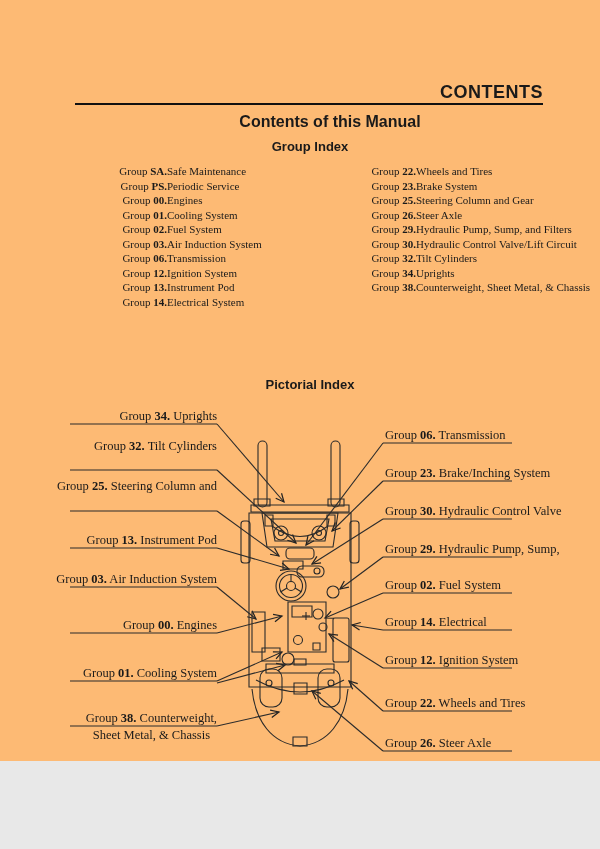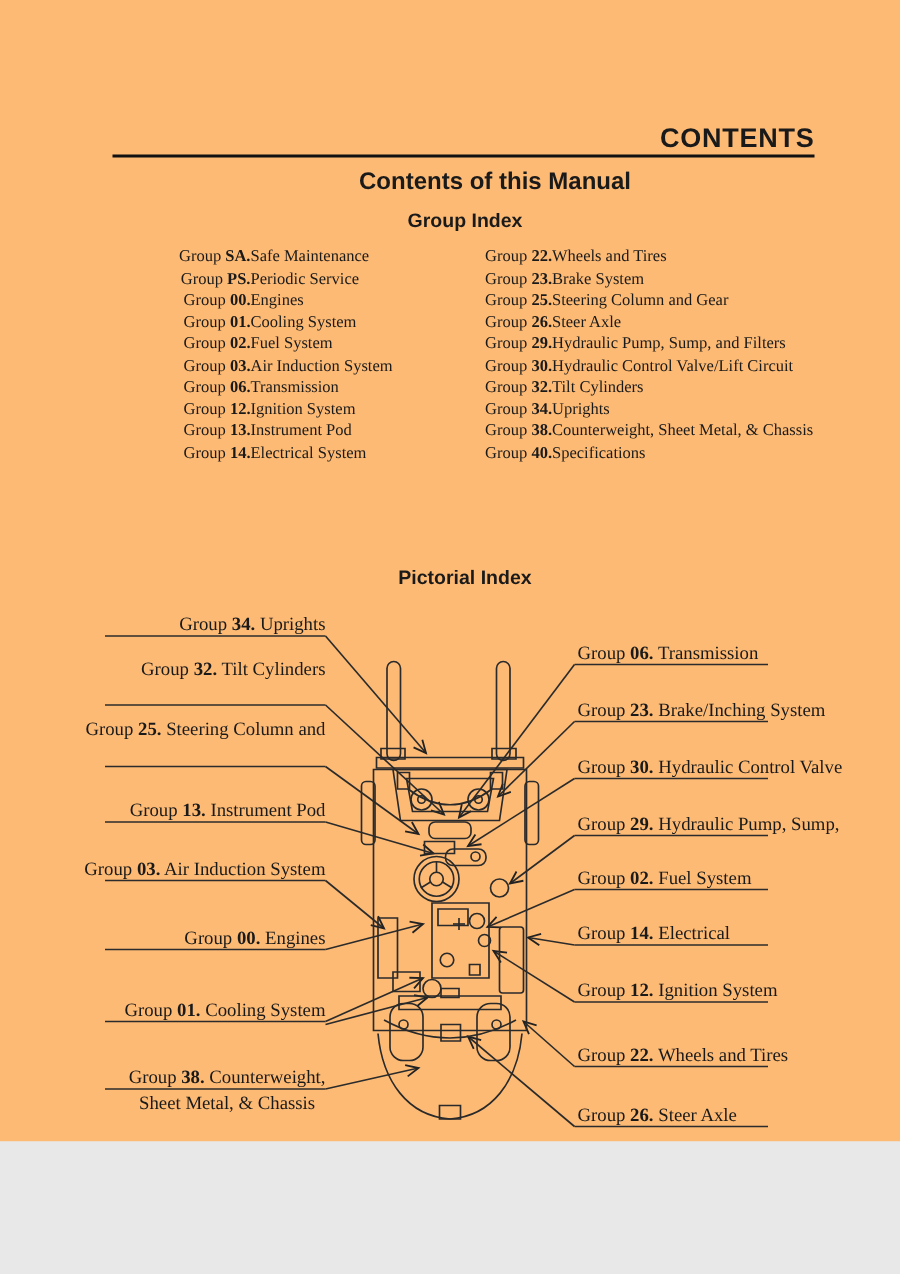--- a/index.html
+++ b/index.html
@@ -15,21 +15,21 @@
   }
   .top-rule{top:103px;left:75px;width:468px;height:2px;background:#111;}
   .main-title{top:113px;left:30px;width:600px;text-align:center;font-size:16px;font-weight:bold;}
   .sub-title{top:139px;left:10px;width:600px;text-align:center;font-size:13px;font-weight:bold;}
   .gi-col{top:164px;font-size:11px;line-height:14.5px;}
   .gi-col-l{left:118px;}
   .gi-col-r{left:322px;}
   .gi-row{white-space:nowrap;}
   .gi-g{display:inline-block;text-align:right;}
   .gi-col-l .gi-g{width:49px;}
-  .gi-col-r .gi-g{width:46px;}
+  .gi-col-r .gi-g{width:46px;margin-left:48px;}
   .pict-title{top:377px;left:10px;width:600px;text-align:center;font-size:13px;font-weight:bold;}
   .pl{font-size:12.5px;line-height:17px;white-space:nowrap;}
   .pl-left{right:383px;text-align:center;}
   .pl-right{left:385px;text-align:left;}
   .bottom-rule{top:764px;left:75px;width:468px;height:2px;background:#111;}
   .footer-left{top:770px;left:75px;font-size:11px;font-weight:bold;}
   .footer-right{top:770px;right:57px;font-size:17px;font-weight:bold;}
   svg{position:absolute;top:0;left:0;}
   svg *{vector-effect:non-scaling-stroke;}
 </style>
@@ -174,21 +174,20 @@
   <div class="abs gi-col gi-col-r">
     <div class="gi-row"><span class="gi-g"><span>Group</span> <b>22.</b></span><span>Wheels and Tires</span></div>
     <div class="gi-row"><span class="gi-g"><span>Group</span> <b>23.</b></span><span>Brake System</span></div>
     <div class="gi-row"><span class="gi-g"><span>Group</span> <b>25.</b></span><span>Steering Column and Gear</span></div>
     <div class="gi-row"><span class="gi-g"><span>Group</span> <b>26.</b></span><span>Steer Axle</span></div>
     <div class="gi-row"><span class="gi-g"><span>Group</span> <b>29.</b></span><span>Hydraulic Pump, Sump, and Filters</span></div>
     <div class="gi-row"><span class="gi-g"><span>Group</span> <b>30.</b></span><span>Hydraulic Control Valve/Lift Circuit</span></div>
     <div class="gi-row"><span class="gi-g"><span>Group</span> <b>32.</b></span><span>Tilt Cylinders</span></div>
     <div class="gi-row"><span class="gi-g"><span>Group</span> <b>34.</b></span><span>Uprights</span></div>
     <div class="gi-row"><span class="gi-g"><span>Group</span> <b>38.</b></span><span>Counterweight, Sheet Metal, &amp; Chassis</span></div>
-    <div class="gi-row"><span class="gi-g"><span>Group</span> <b>40.</b></span><span>Specifications</span></div>
   </div>
 
   <div class="abs sans pict-title">Pictorial Index</div>
 
   <div class="abs pl pl-left" style="top:408px"><span>Group</span> <b>34.</b> <span>Uprights</span></div>
   <div class="abs pl pl-left" style="top:438px"><span>Group</span> <b>32.</b> <span>Tilt Cylinders</span></div>
   <div class="abs pl pl-left" style="top:478px">
       <div><span>Group</span> <b>25.</b> <span>Steering Column and</span></div>
     </div>
   <div class="abs pl pl-left" style="top:532px"><span>Group</span> <b>13.</b> <span>Instrument Pod</span></div>

